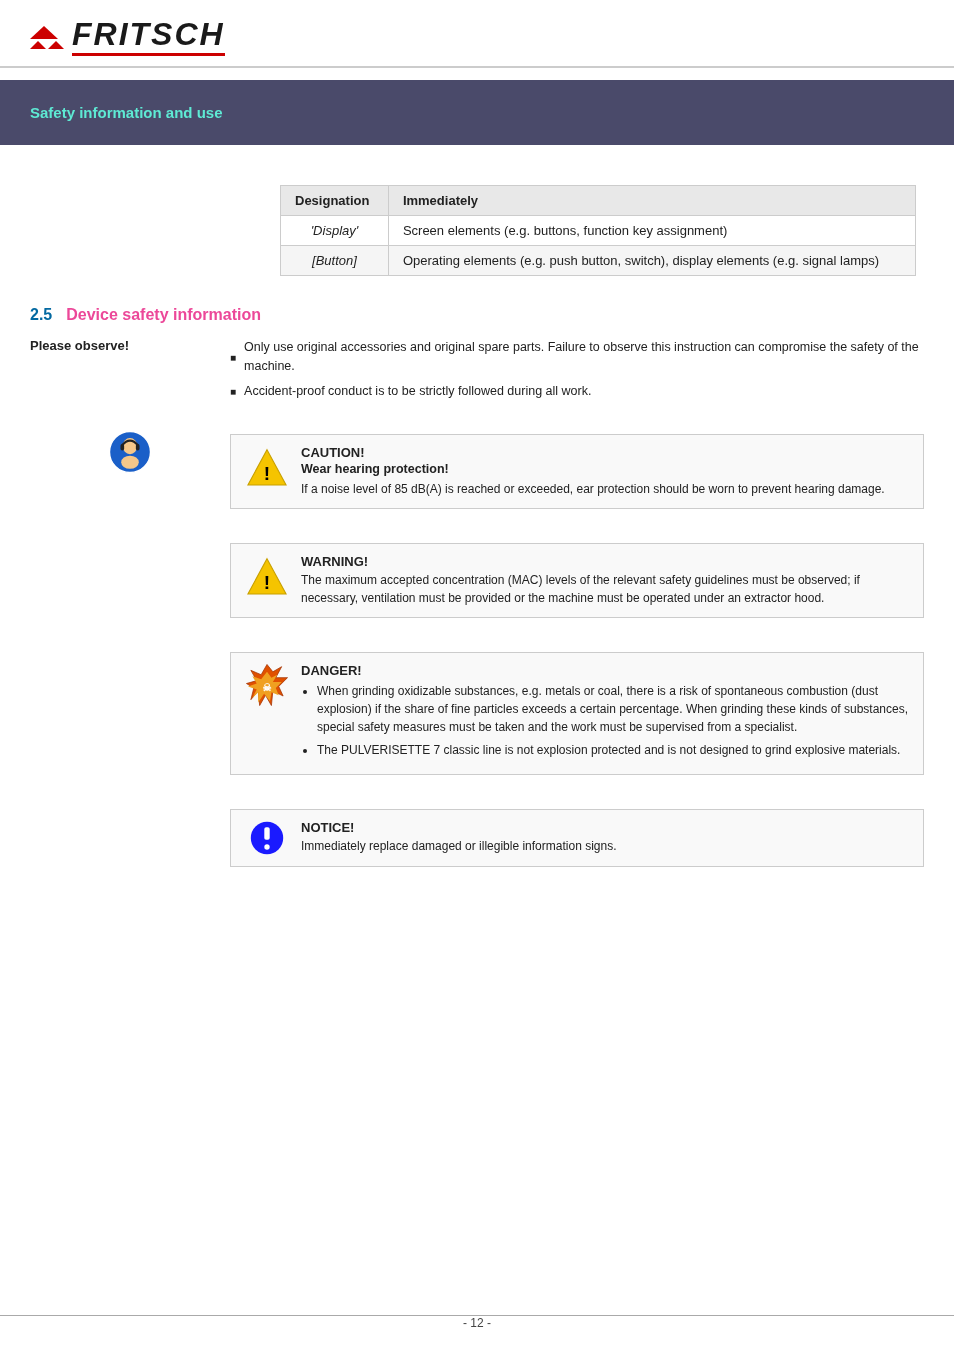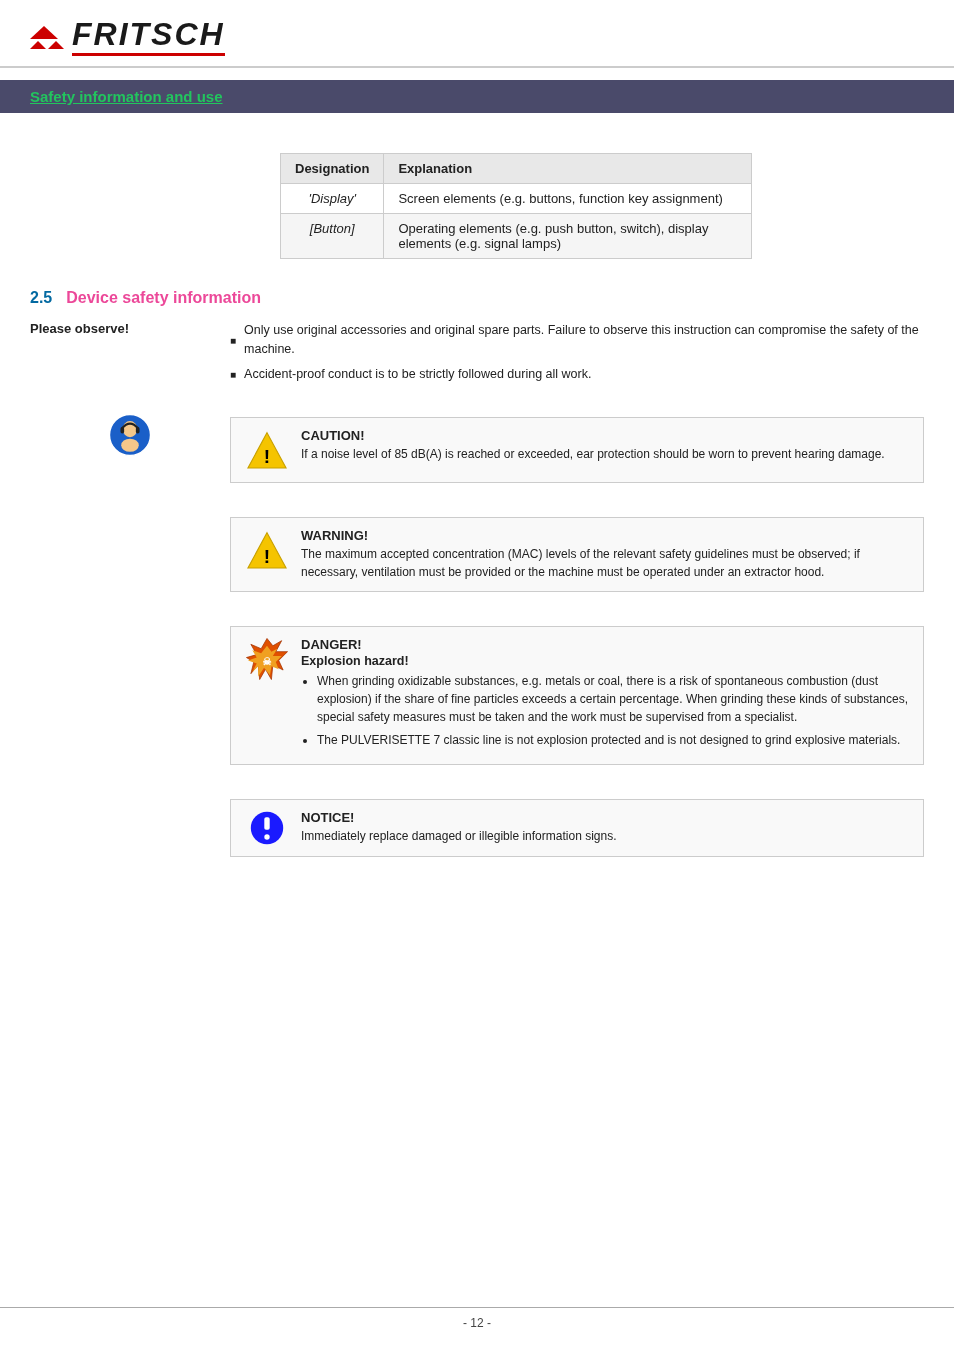--- a/index.html
+++ b/index.html
@@ -62,38 +62,37 @@
     }
     .logo-underline {
       height: 3px;
       background: #c00;
       margin-top: 3px;
     }
 
     
     .section-bar {
       background: #4a4a6a;
-      color: #22c55e;
-      padding: 8px 30px;
+      color: #5eead4;
+      padding: 24px 30px;
       font-size: 15px;
       font-weight: bold;
       margin-top: 12px;
-      text-decoration: underline;
     }
 
     
     .content {
       padding: 20px 30px 20px 30px;
     }
 
     
     .designation-table {
       margin: 20px auto;
       border-collapse: collapse;
-      width: 472px;
+      width: 636px;
       margin-left: 250px;
     }
     .designation-table th {
       background: #e8e8e8;
       border: 1px solid #ccc;
       padding: 7px 14px;
       text-align: left;
       font-weight: bold;
       font-size: 13px;
     }
@@ -231,21 +230,21 @@
 
     
     .page-footer {
       position: absolute;
       bottom: 20px;
       width: 100%;
       text-align: center;
       font-size: 12px;
       color: #444;
       border-top: 1px solid #aaa;
-      padding-top: 8px;
+      padding-top: 0;
     }
   </style>
 </head>
 <body>
 
 <div class="header">
   <div class="logo-area">
     <div class="logo-triangles">
       <div class="logo-triangle-top"></div>
       <div class="logo-triangle-bot">
@@ -263,21 +262,21 @@
 <div class="section-bar">
   <span>Safety information and use</span>
 </div>
 
 <div class="content">
 
   <table class="designation-table">
     <thead>
       <tr>
         <th>Designation</th>
-        <th>Explanation</th>
+        <th>Immediately</th>
       </tr>
     </thead>
     <tbody>
       <tr>
         <td>'Display'</td>
         <td>Screen elements (e.g. buttons, function key assignment)</td>
       </tr>
       <tr>
         <td>[Button]</td>
         <td>Operating elements (e.g. push button, switch), display elements (e.g. signal lamps)</td>
@@ -330,20 +329,21 @@
       <div class="warning-box">
 
         <div class="warning-icon">
           <svg class="warn-triangle" viewBox="0 0 60 55">
             <polygon points="30,4 56,52 4,52" fill="#f5c400" stroke="#c8a000" stroke-width="1.5"></polygon>
             <text x="30" y="45" text-anchor="middle" font-size="26" font-weight="bold" fill="#000">!</text>
           </svg>
         </div>
         <div class="warning-content">
           <div class="warn-title">CAUTION!</div>
+          <div class="warn-subtitle">Wear hearing protection!</div>
           <p>If a noise level of 85 dB(A) is reached or exceeded, ear protection should be worn to prevent hearing damage.</p>
         </div>
       </div>
     </div>
   </div>
 
   <div style="display:flex; margin: 0 0 14px 0;">
     <div style="width:200px; flex-shrink:0;"></div>
     <div style="flex:1;">
       <div class="warning-box">
@@ -369,21 +369,20 @@
 
           <svg class="danger-icon-img" viewBox="0 0 60 60">
 
             <polygon points="30,2 38,12 50,5 42,20 58,20 46,32 52,45 38,38 36,58 28,44 20,58 18,38 8,50 12,34 2,28 16,24 8,10 22,16" fill="#e05000" stroke="#a03000" stroke-width="1"></polygon>
             <polygon points="30,12 36,20 44,16 38,26 50,26 42,34 46,44 36,40 34,52 26,42 18,54 18,40 10,48 16,36 4,32 16,28 10,18 22,22" fill="#f0a020" stroke="none"></polygon>
             <text x="30" y="38" text-anchor="middle" font-size="14" font-weight="bold" fill="#fff">☠</text>
           </svg>
         </div>
         <div class="warning-content">
           <div class="warn-title">DANGER!</div>
-          <div class="warn-subtitle">Explosion hazard!</div>
           <ul>
             <li>When grinding oxidizable substances, e.g. metals or coal, there is a risk of spontaneous combustion (dust explosion) if the share of fine particles exceeds a certain percentage. When grinding these kinds of substances, special safety measures must be taken and the work must be supervised from a specialist.</li>
             <li>The PULVERISETTE 7 classic line is not explosion protected and is not designed to grind explosive materials.</li>
           </ul>
         </div>
       </div>
     </div>
   </div>
 
 

